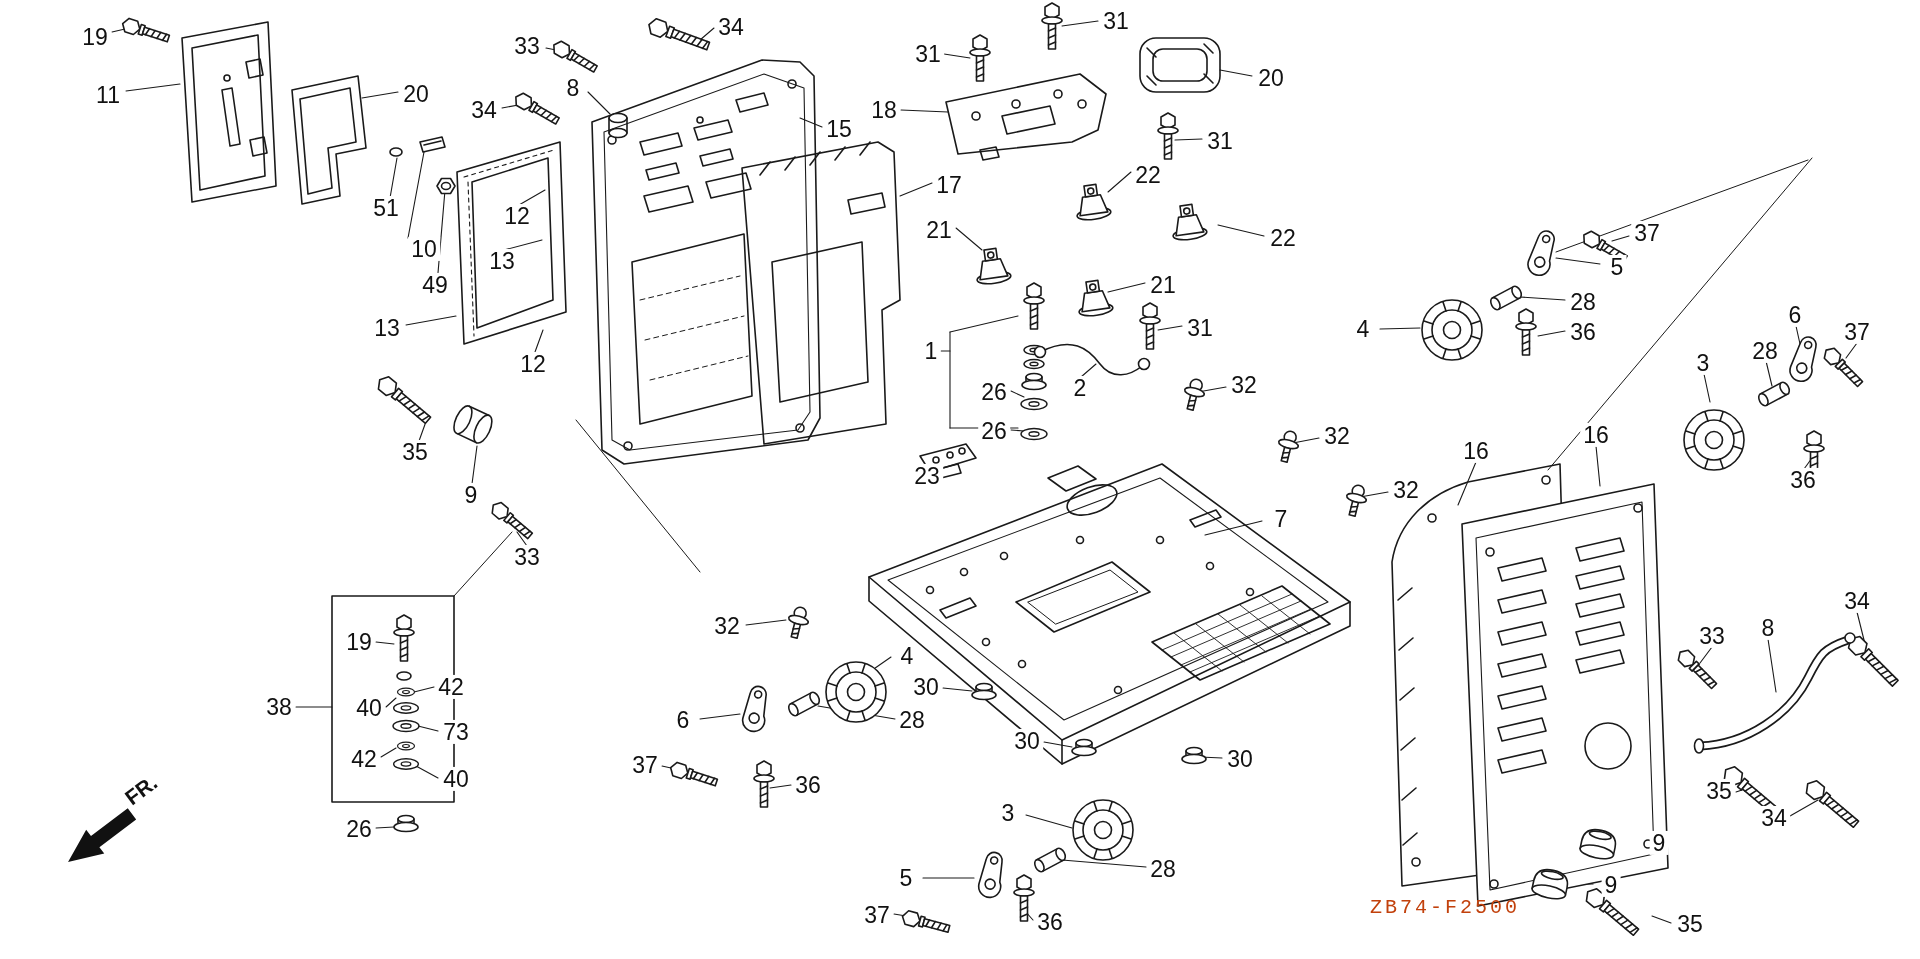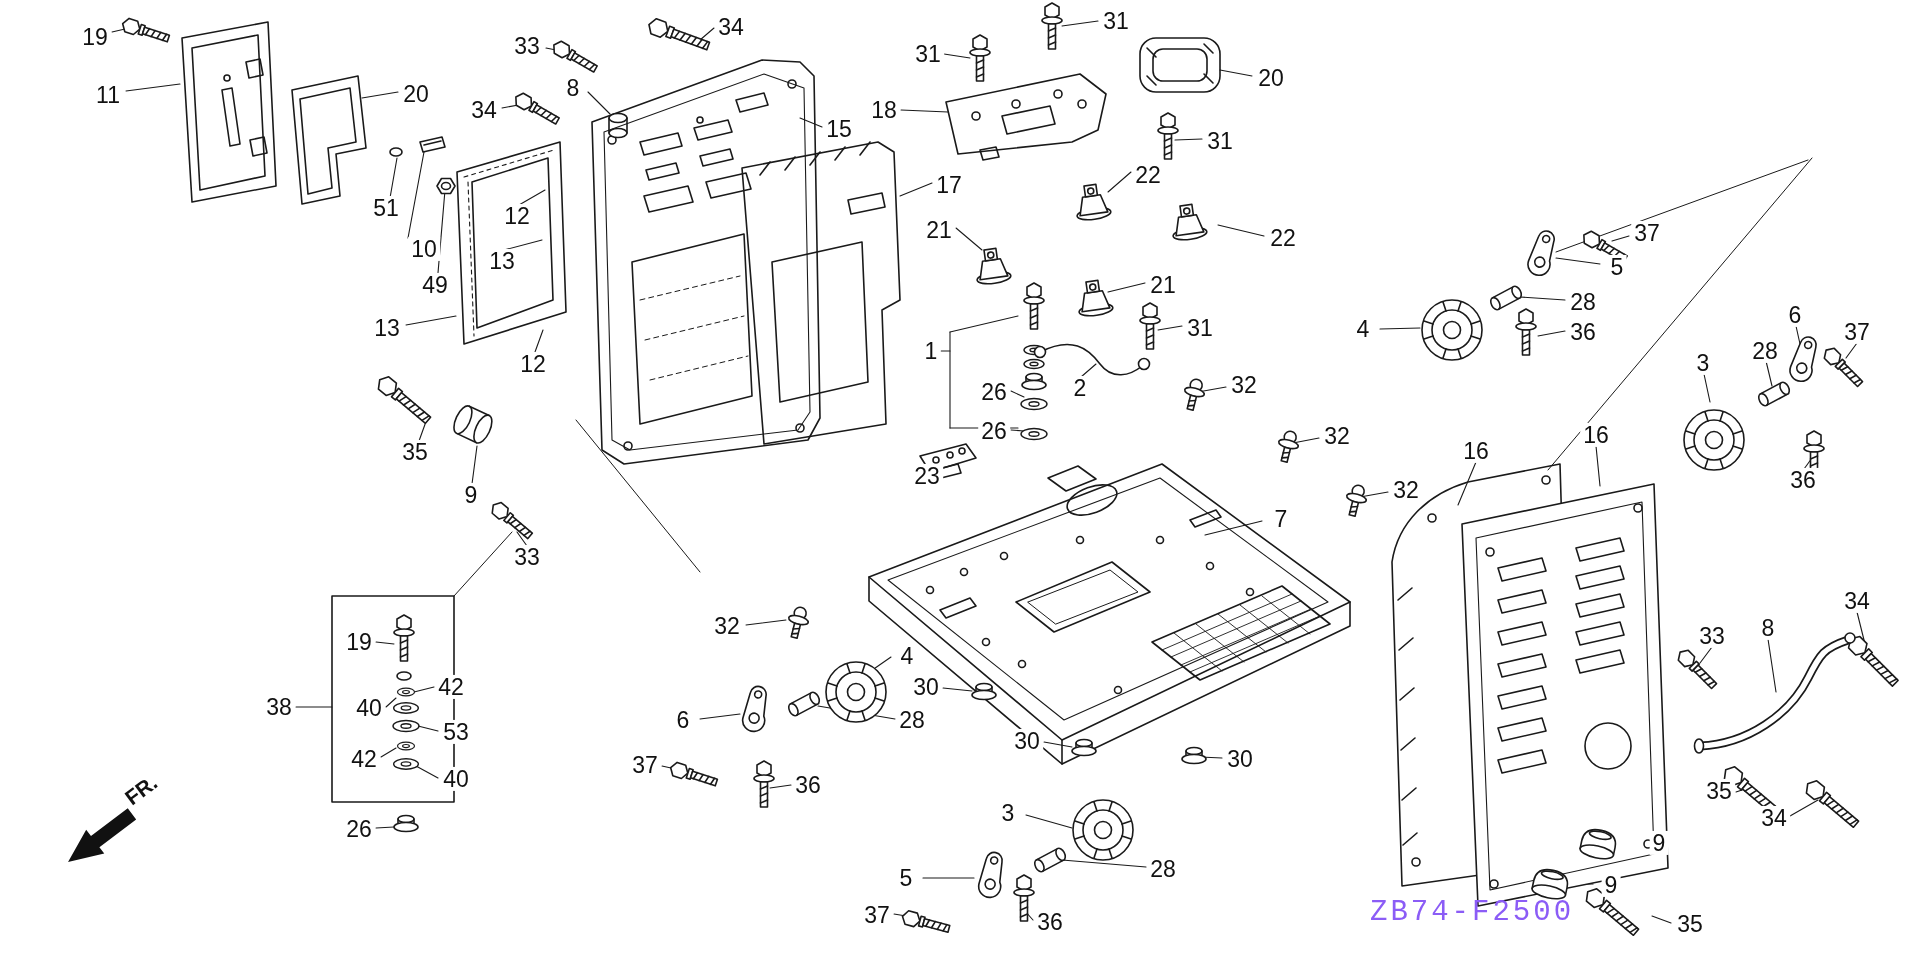--- a/index.html
+++ b/index.html
@@ -3,22 +3,22 @@
 <meta charset="utf-8">
 <style>
   * { margin:0; padding:0; box-sizing:border-box; }
   html,body { width:1920px; height:959px; background:#fff; overflow:hidden; }
   .stage { position:relative; width:1920px; height:959px; background:#fff;
            font-family:"Liberation Sans", sans-serif; }
   .stage svg { position:absolute; left:0; top:0; }
   .co { position:absolute; transform:translate(-50%,-50%); font-size:23px;
         color:#111; background:#fff; padding:0 3px; line-height:1.05;
         font-family:"Liberation Sans", sans-serif; }
-  .code { position:absolute; left:1370px; top:896px; font-size:29px;
-          letter-spacing:3px; color:#8b5cf6;
+  .code { position:absolute; left:1370px; top:896px; font-size:20px;
+          letter-spacing:3px; color:#c2410c;
           font-family:"Liberation Mono", monospace; }
 </style>
 </head>
 <body>
 
 <div class="stage">
 
 <svg width="1920" height="959" viewBox="0 0 1920 959" fill="none" stroke="#1a1a1a" stroke-width="1.6" stroke-linejoin="round" stroke-linecap="round">
 
 <defs>
@@ -539,21 +539,21 @@
   <div class="co" style="left:808px;top:785px">36</div>
   <div class="co" style="left:1008px;top:813px">3</div>
   <div class="co" style="left:1163px;top:869px">28</div>
   <div class="co" style="left:906px;top:878px">5</div>
   <div class="co" style="left:877px;top:915px">37</div>
   <div class="co" style="left:1050px;top:922px">36</div>
   <div class="co" style="left:279px;top:707px">38</div>
   <div class="co" style="left:359px;top:642px">19</div>
   <div class="co" style="left:369px;top:708px">40</div>
   <div class="co" style="left:451px;top:687px">42</div>
-  <div class="co" style="left:456px;top:732px">53</div>
+  <div class="co" style="left:456px;top:732px">73</div>
   <div class="co" style="left:364px;top:759px">42</div>
   <div class="co" style="left:456px;top:779px">40</div>
   <div class="co" style="left:359px;top:829px">26</div>
   <div class="co" style="left:1712px;top:636px">33</div>
   <div class="co" style="left:1768px;top:628px">8</div>
   <div class="co" style="left:1857px;top:601px">34</div>
   <div class="co" style="left:1719px;top:791px">35</div>
   <div class="co" style="left:1774px;top:818px">34</div>
   <div class="co" style="left:1659px;top:843px">9</div>
   <div class="co" style="left:1611px;top:885px">9</div>

